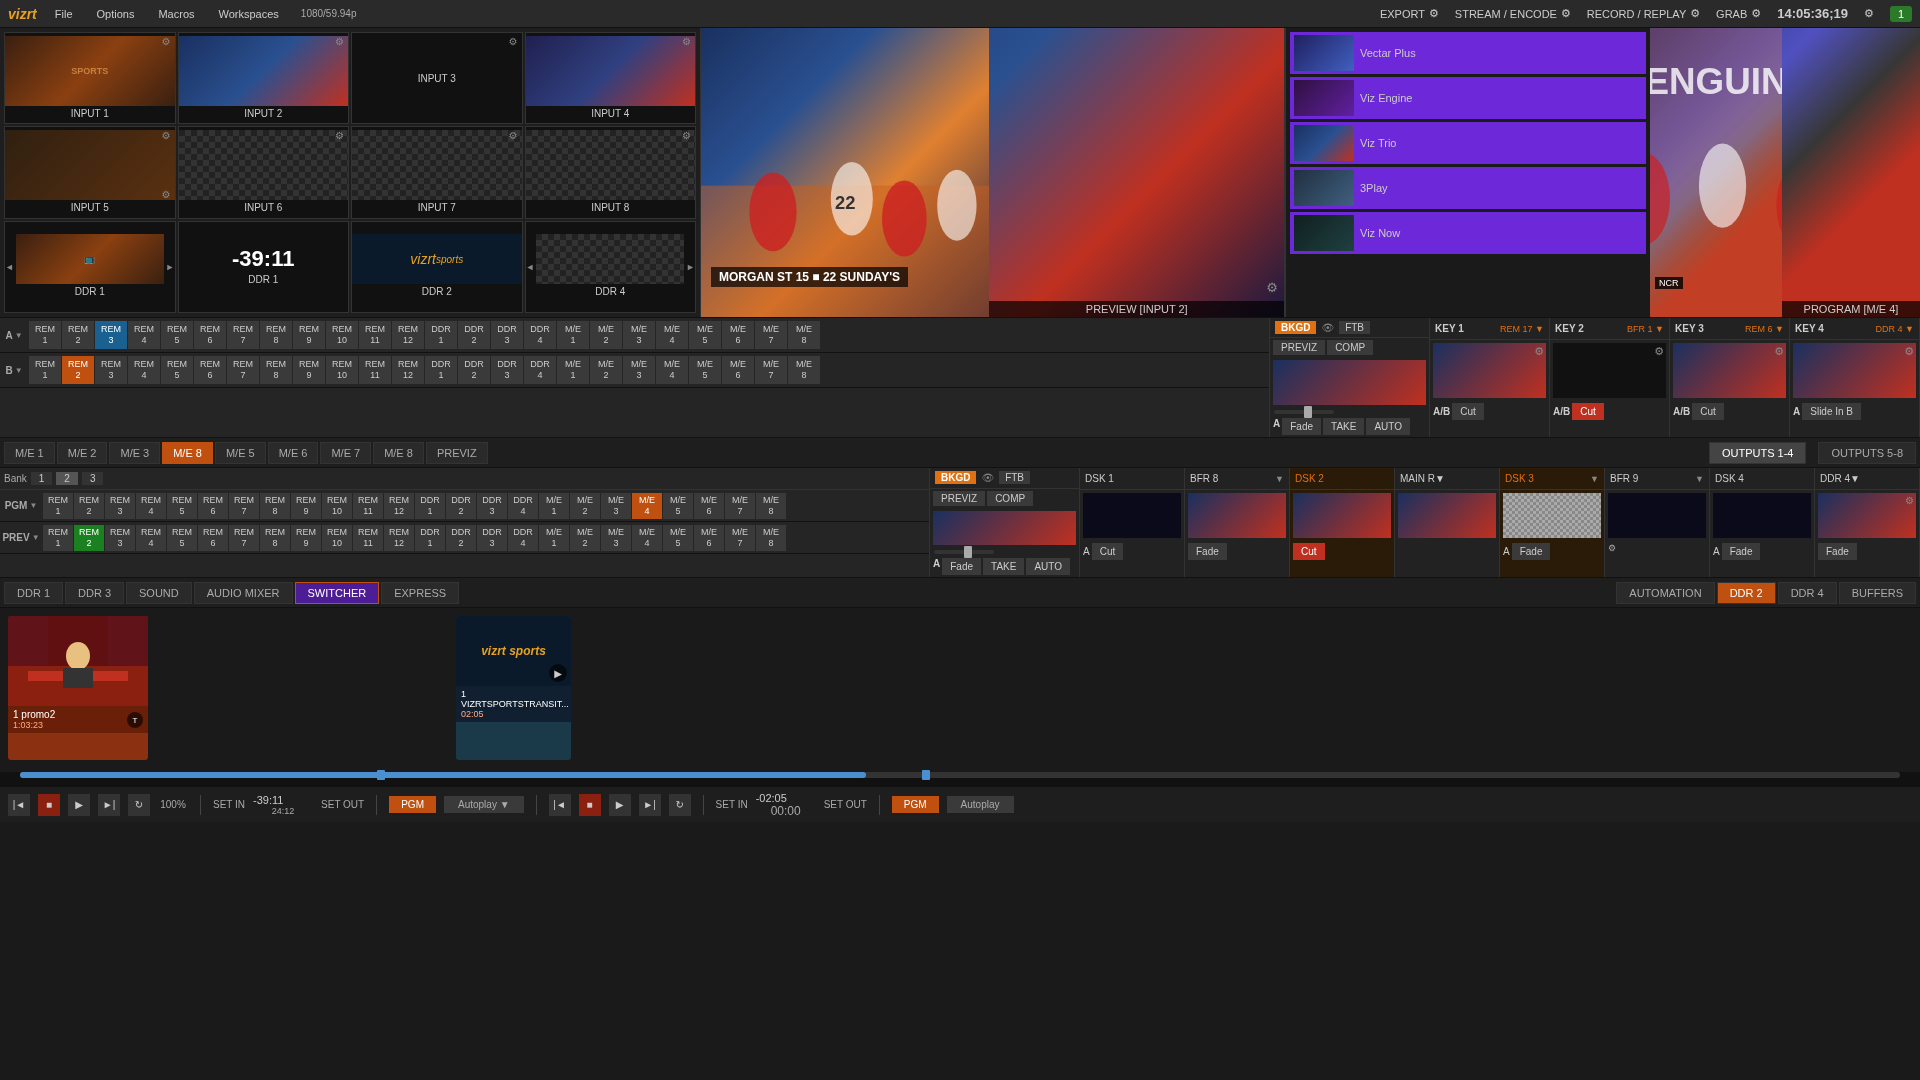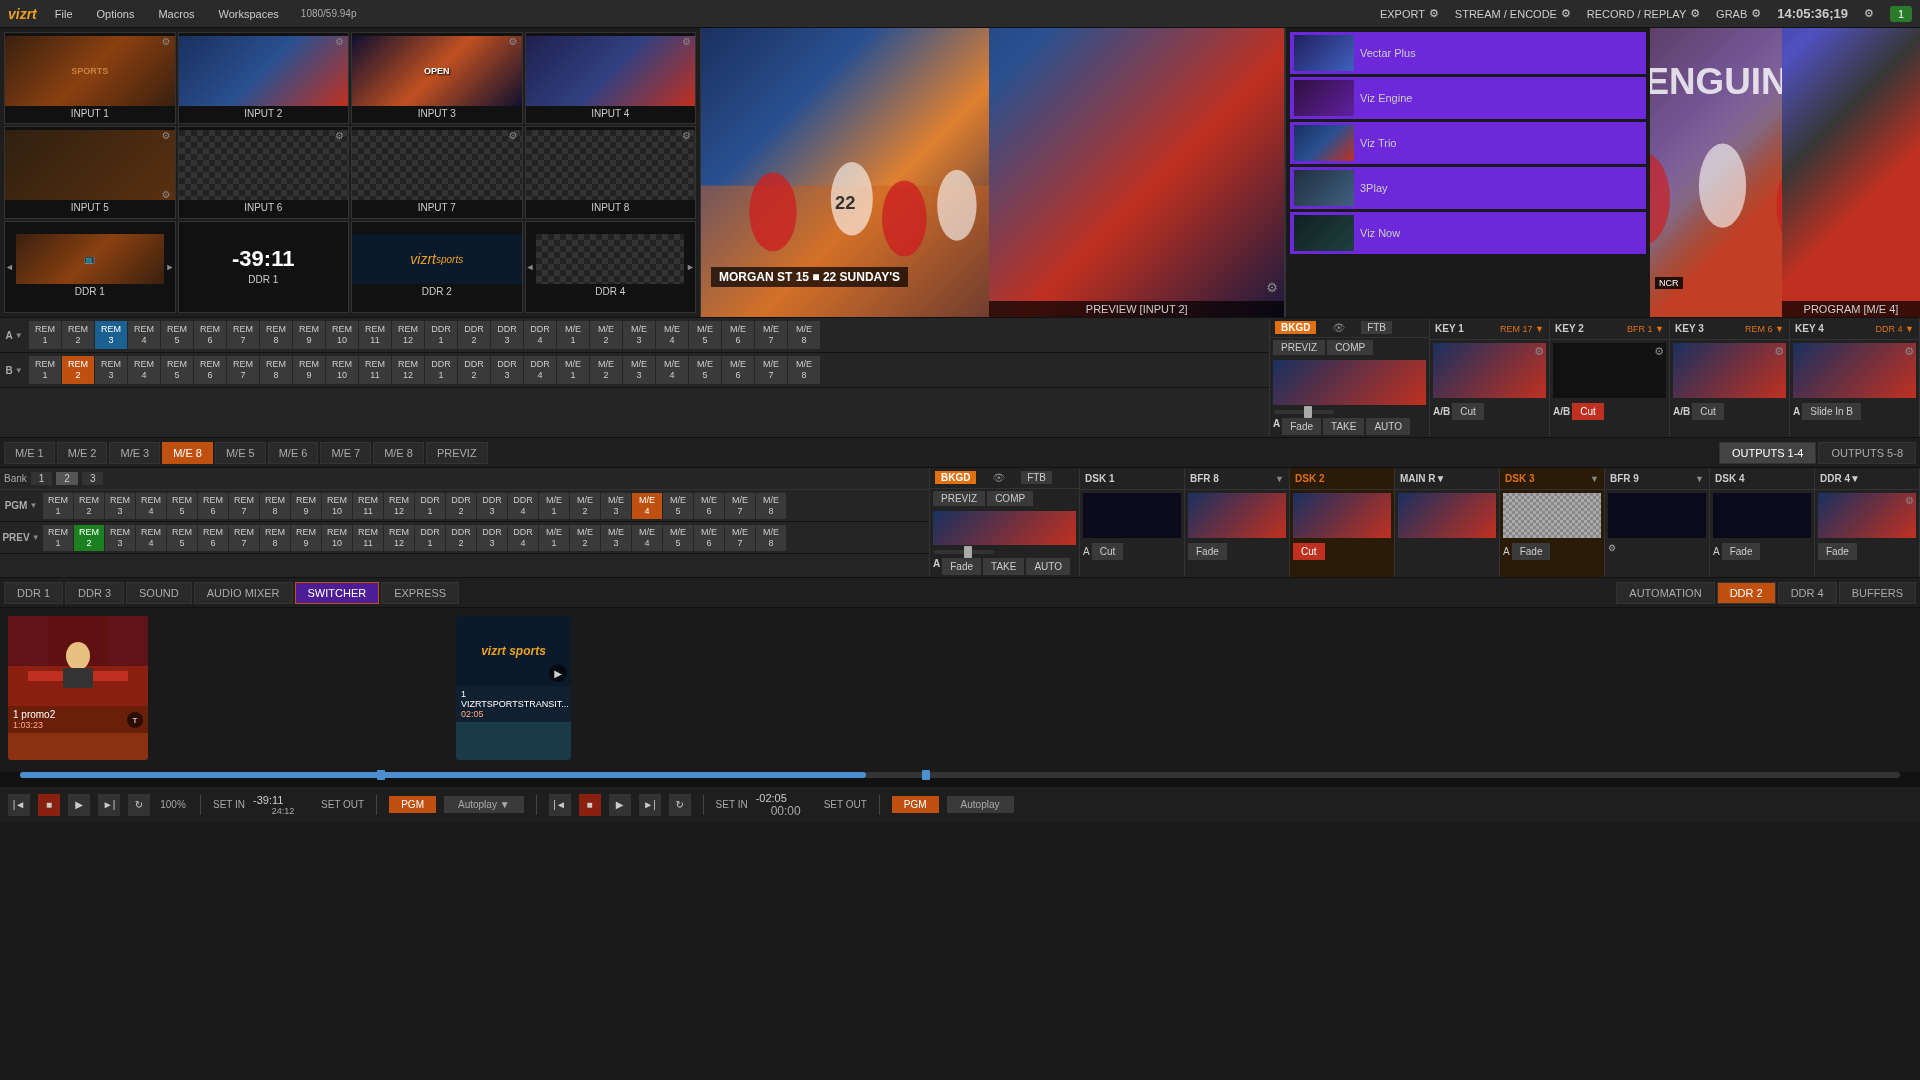--- a/index.html
+++ b/index.html
@@ -288,21 +288,21 @@
       width: 160px;
       background: #222;
       border-left: 1px solid #333;
       display: flex;
       flex-direction: column;
     }
     .bkgd-header {
       display: flex;
       align-items: center;
       padding: 3px 5px;
-      gap: 16px;
+      gap: 5px;
       border-bottom: 1px solid #333;
       height: 22px;
     }
     .bkgd-btn {
       background: #e07010;
       color: white;
       border: none;
       padding: 1px 6px;
       font-size: 10px;
       font-weight: bold;
@@ -415,21 +415,21 @@
       color: #aaa;
       cursor: pointer;
       font-size: 11px;
       background: #2a2a2a;
       border: 1px solid #333;
     }
     .me-tab.active { background: #c05010; color: white; border-color: #c05010; }
     .outputs-tabs {
       margin-left: auto;
       display: flex;
-      gap: 2px;
+      gap: 12px;
     }
     .output-tab {
       padding: 4px 12px;
       color: #aaa;
       cursor: pointer;
       font-size: 11px;
       background: #2a2a2a;
       border: 1px solid #333;
     }
     .output-tab.active { background: #444; color: white; }
@@ -458,21 +458,21 @@
     .dsk-panel-header {
       display: flex;
       align-items: center;
       justify-content: space-between;
       padding: 2px 5px;
       height: 22px;
       border-bottom: 1px solid #333;
       font-size: 10px;
       color: #ccc;
     }
-    .dsk-label { font-weight: bold; font-size: 10px; color: #ccc; }
+    .dsk-label { font-weight: normal; font-size: 10px; color: #ccc; }
     .dsk-label.active-dsk { color: #e07010; }
     .dsk-preview {
       height: 45px;
       background: #111;
       margin: 3px;
       position: relative;
       overflow: hidden;
     }
     .dsk-preview-sports {
       background: linear-gradient(135deg, #1a3060 0%, #c03020 100%);
@@ -801,23 +801,20 @@
       </div>
       <span class="input-settings-icon">⚙</span>
       <div class="input-label">INPUT 1</div>
     </div>
     <div class="input-cell">
       <div class="input-thumbnail thumb-bg2"></div>
       <span class="input-settings-icon">⚙</span>
       <div class="input-label">INPUT 2</div>
     </div>
     <div class="input-cell">
-      <div class="input-thumbnail thumb-bg3">
-        <span style="color:white;font-size:9px;font-weight:bold;text-shadow:1px 1px 2px #000;">OPEN</span>
-      </div>
       <span class="input-settings-icon">⚙</span>
       <div class="input-label">INPUT 3</div>
     </div>
     <div class="input-cell">
       <div class="input-thumbnail thumb-bg4"></div>
       <span class="input-settings-icon">⚙</span>
       <div class="input-label">INPUT 4</div>
     </div>
 
     <div class="input-cell">

